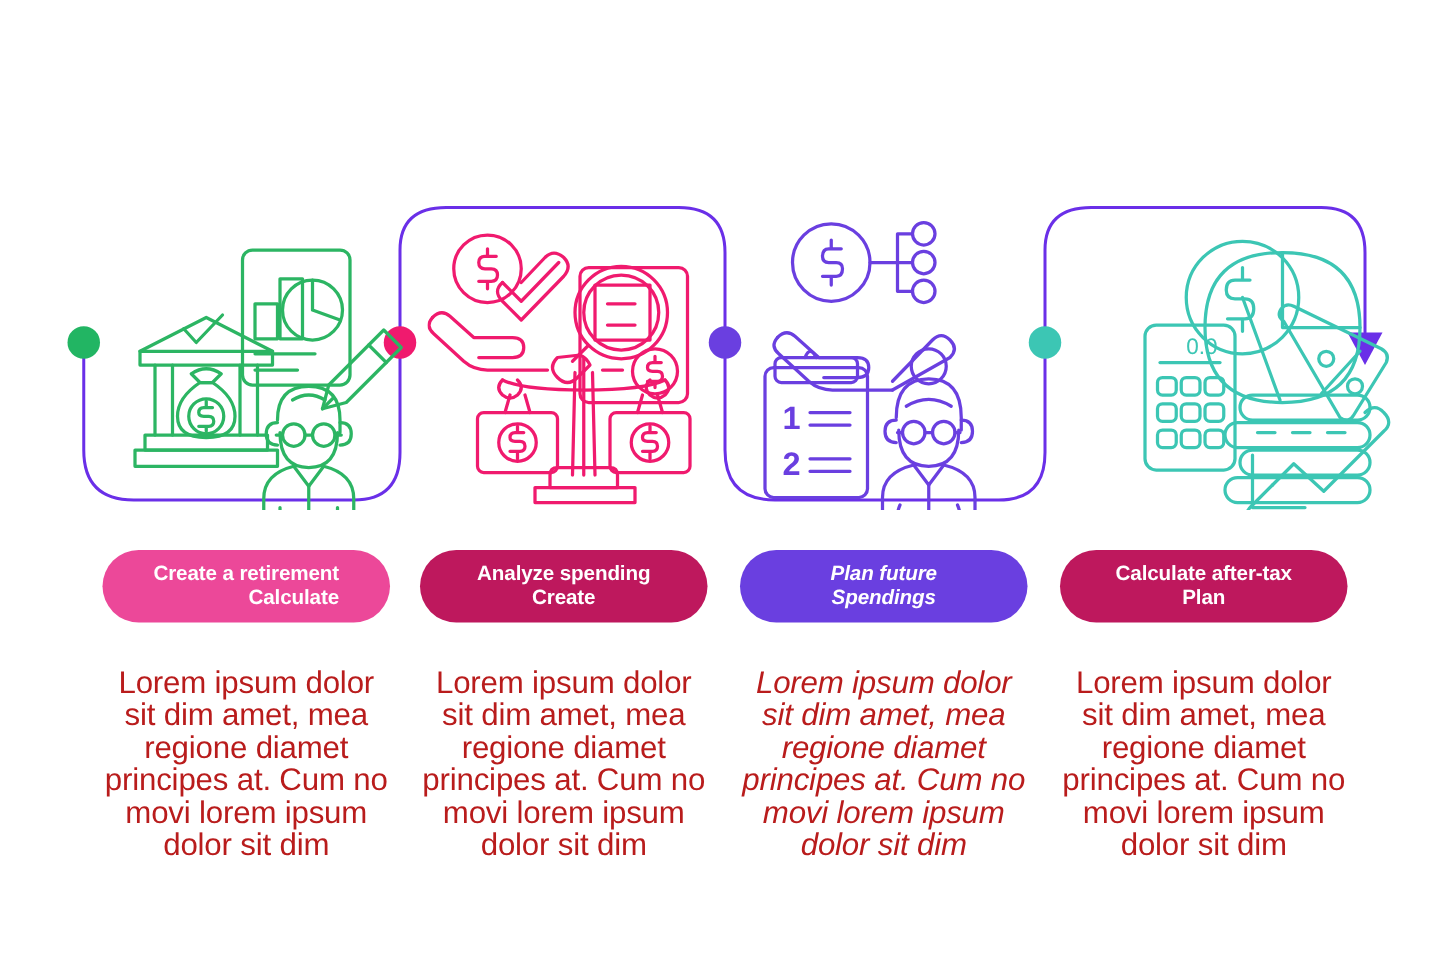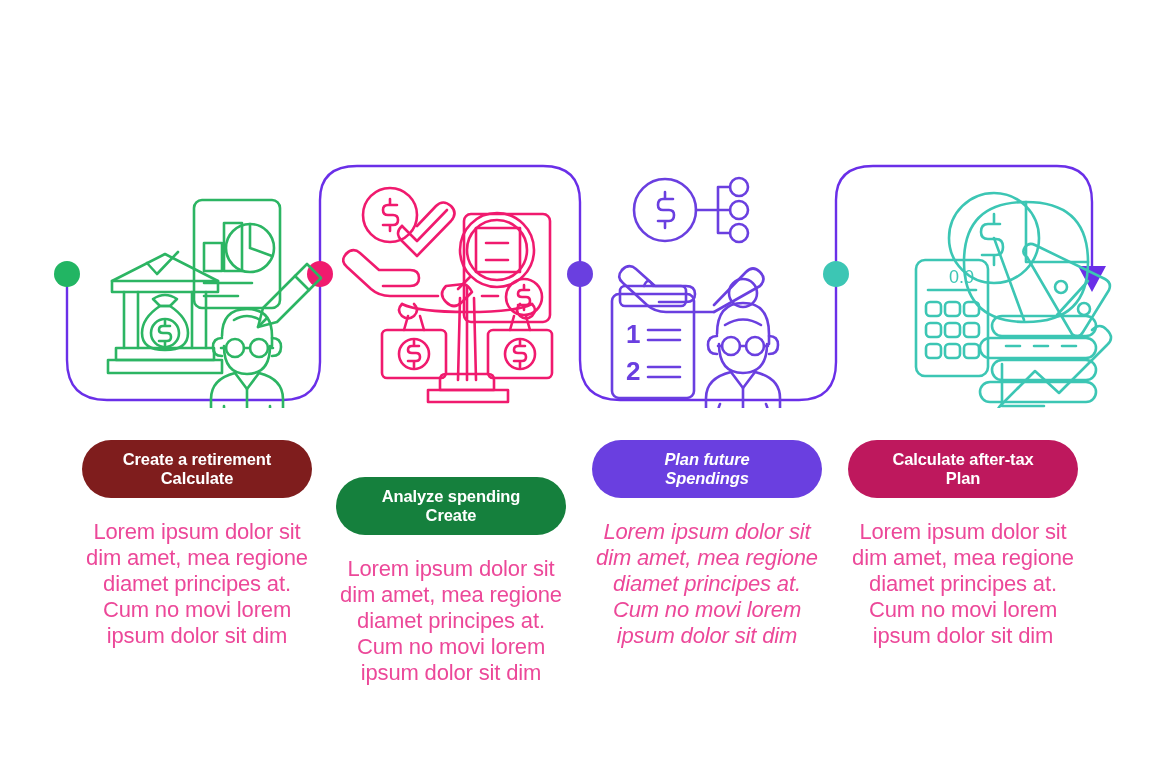--- a/index.html
+++ b/index.html
@@ -41,23 +41,23 @@
     text-align: center;
     color: #ffffff;
     font-weight: bold;
     font-size: 16.5px;
     line-height: 19px;
     letter-spacing: -0.1px;
     padding: 0 12px;
   }
   .pill span { display: block; }
   .body-copy {
-    margin-top: 21px;
-    color: #ec4899;
-    font-size: 22px;
+    margin-top: 35px;
+    color: #b91c1c;
+    font-size: 25px;
     line-height: 26px;
     text-align: center;
     letter-spacing: -0.15px;
   }
 </style>
 </head>
 <body>
 
 <div id="stage">
 
@@ -260,31 +260,31 @@
         <path d="M100 178 h14 M128 178 h14 M156 178 h14"></path>
 
         <path d="M186 162 q8 -8 15 0 q8 8 0 15 l-48 48 l-24 -22 l-17 17"></path>
         <path d="M112 220 l-17 17 q-8 8 0 15 q8 8 15 0"></path>
         <path d="M96 196 v42 h42"></path>
       </g>
     </svg>
   </div>
 
   <div class="col" style="left:82px;">
-    <div class="pill" style="background:#7f1d1d;">
+    <div class="pill" style="background:#ec4899;text-align:right;">
       <div>
         <span>Create a retirement</span>
         <span>Calculate</span>
       </div>
     </div>
     <p class="body-copy">Lorem ipsum dolor sit dim amet, mea regione diamet principes at. Cum no movi lorem ipsum dolor sit dim</p>
   </div>
 
   <div class="col" style="left:336px;">
-    <div class="pill" style="background:#15803d;margin-top:37px;">
+    <div class="pill" style="background:#be185d;">
       <div>
         <span>Analyze spending</span>
         <span>Create</span>
       </div>
     </div>
     <p class="body-copy">Lorem ipsum dolor sit dim amet, mea regione diamet principes at. Cum no movi lorem ipsum dolor sit dim</p>
   </div>
 
   <div class="col" style="left:592px;font-style:italic;">
     <div class="pill" style="background:#6a3fe0;">

